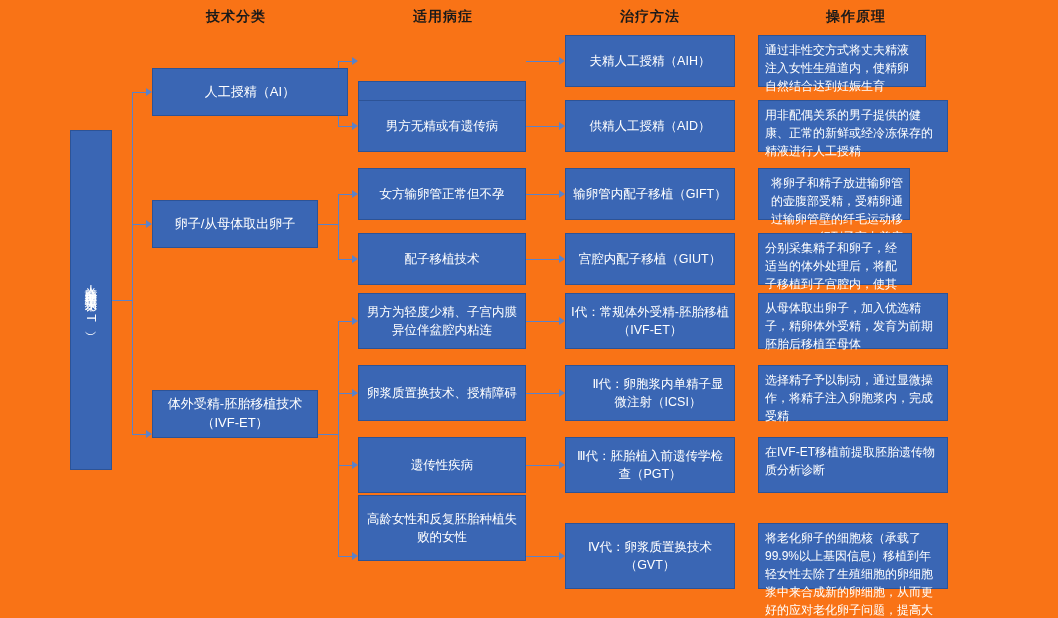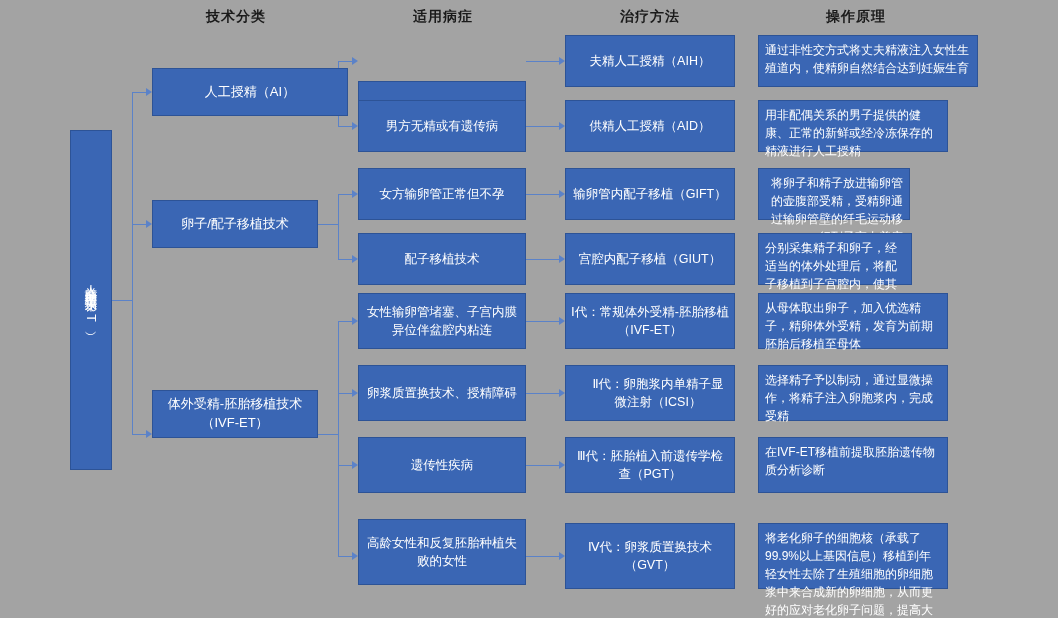--- a/index.html
+++ b/index.html
@@ -7,21 +7,21 @@
     padding: 0;
     background: #ffffff;
   }
   body {
     font-family: "Liberation Sans", sans-serif;
   }
   #canvas {
     position: relative;
     width: 1058px;
     height: 618px;
-    background: #a3a3a3;
+    background: #f97316;
     overflow: hidden;
   }
   .col-header {
     position: absolute;
     font-size: 14px;
     font-weight: bold;
     color: #1a1a1a;
     text-align: center;
     white-space: nowrap;
     letter-spacing: 1px;
@@ -126,40 +126,40 @@
       <div class="conn h" style="left: 338px; top: 393px; width: 14px;"></div>
       <div class="arrow" style="left: 352px; top: 389px;"></div>
       <div class="conn h" style="left: 338px; top: 465px; width: 14px;"></div>
       <div class="arrow" style="left: 352px; top: 461px;"></div>
       <div class="conn h" style="left: 338px; top: 556px; width: 14px;"></div>
       <div class="arrow" style="left: 352px; top: 552px;"></div>
     </div>
   <div id="boxes">
       <div class="box root" style="left: 70px; top: 130px; width: 42px; height: 340px;">人类辅助生殖技术（ART）</div>
       <div class="box cat" style="left: 152px; top: 68px; width: 196px; height: 48px;">人工授精（AI）</div>
-      <div class="box cat" style="left: 152px; top: 200px; width: 166px; height: 48px;">卵子/配子移植技术</div>
+      <div class="box cat" style="left: 152px; top: 200px; width: 166px; height: 48px;">卵子/从母体取出卵子</div>
       <div class="box cat" style="left: 152px; top: 390px; width: 166px; height: 48px;">体外受精-胚胎移植技术（IVF-ET）</div>
       <div class="box" style="left: 358px; top: 35px; width: 168px; height: 52px; margin-top: 46px;">男方为轻度少精、弱精</div>
       <div class="box" style="left: 565px; top: 35px; width: 170px; height: 52px;">夫精人工授精（AIH）</div>
-      <div class="box desc" style="left: 758px; top: 35px; width: 220px; height: 52px;">通过非性交方式将丈夫精液注入女性生殖道内，使精卵自然结合达到妊娠生育</div>
+      <div class="box desc" style="left: 758px; top: 35px; width: 168px; height: 52px;">通过非性交方式将丈夫精液注入女性生殖道内，使精卵自然结合达到妊娠生育</div>
       <div class="box" style="left: 358px; top: 100px; width: 168px; height: 52px;">男方无精或有遗传病</div>
       <div class="box" style="left: 565px; top: 100px; width: 170px; height: 52px;">供精人工授精（AID）</div>
       <div class="box desc" style="left: 758px; top: 100px; width: 190px; height: 52px;">用非配偶关系的男子提供的健康、正常的新鲜或经冷冻保存的精液进行人工授精</div>
       <div class="box" style="left: 358px; top: 168px; width: 168px; height: 52px;">女方输卵管正常但不孕</div>
       <div class="box" style="left: 565px; top: 168px; width: 170px; height: 52px;">输卵管内配子移植（GIFT）</div>
       <div class="box desc" style="left: 758px; top: 168px; width: 152px; height: 52px; text-align: right;">将卵子和精子放进输卵管的壶腹部受精，受精卵通过输卵管壁的纤毛运动移行到子宫内着床</div>
       <div class="box" style="left: 358px; top: 233px; width: 168px; height: 52px;">配子移植技术</div>
       <div class="box" style="left: 565px; top: 233px; width: 170px; height: 52px;">宫腔内配子移植（GIUT）</div>
       <div class="box desc" style="left: 758px; top: 233px; width: 154px; height: 52px;">分别采集精子和卵子，经适当的体外处理后，将配子移植到子宫腔内，使其完成受精、着床</div>
-      <div class="box" style="left: 358px; top: 293px; width: 168px; height: 56px;">女性输卵管堵塞、子宫内膜异位伴盆腔内粘连</div>
+      <div class="box" style="left: 358px; top: 293px; width: 168px; height: 56px;">男方为轻度少精、子宫内膜异位伴盆腔内粘连</div>
       <div class="box" style="left: 565px; top: 293px; width: 170px; height: 56px;">Ⅰ代：常规体外受精-胚胎移植（IVF-ET）</div>
       <div class="box desc" style="left: 758px; top: 293px; width: 190px; height: 56px;">从母体取出卵子，加入优选精子，精卵体外受精，发育为前期胚胎后移植至母体</div>
       <div class="box" style="left: 358px; top: 365px; width: 168px; height: 56px;">卵浆质置换技术、授精障碍</div>
       <div class="box" style="left: 565px; top: 365px; width: 170px; height: 56px; padding-left: 21px;">Ⅱ代：卵胞浆内单精子显微注射（ICSI）</div>
       <div class="box desc" style="left: 758px; top: 365px; width: 190px; height: 56px;">选择精子予以制动，通过显微操作，将精子注入卵胞浆内，完成受精</div>
       <div class="box" style="left: 358px; top: 437px; width: 168px; height: 56px;">遗传性疾病</div>
       <div class="box" style="left: 565px; top: 437px; width: 170px; height: 56px;">Ⅲ代：胚胎植入前遗传学检查（PGT）</div>
       <div class="box desc" style="left: 758px; top: 437px; width: 190px; height: 56px;">在IVF-ET移植前提取胚胎遗传物质分析诊断</div>
-      <div class="box" style="left: 358px; top: 519px; width: 168px; height: 66px;">高龄女性和反复胚胎种植失败的女性</div>
+      <div class="box" style="left: 358px; top: 495px; width: 168px; height: 66px;">高龄女性和反复胚胎种植失败的女性</div>
       <div class="box" style="left: 565px; top: 523px; width: 170px; height: 66px;">Ⅳ代：卵浆质置换技术（GVT）</div>
       <div class="box desc" style="left: 758px; top: 523px; width: 190px; height: 66px;">将老化卵子的细胞核（承载了99.9%以上基因信息）移植到年轻女性去除了生殖细胞的卵细胞浆中来合成新的卵细胞，从而更好的应对老化卵子问题，提高大龄女性的妊娠可能性</div>
     </div>
 </div>
 
 </body></html>

